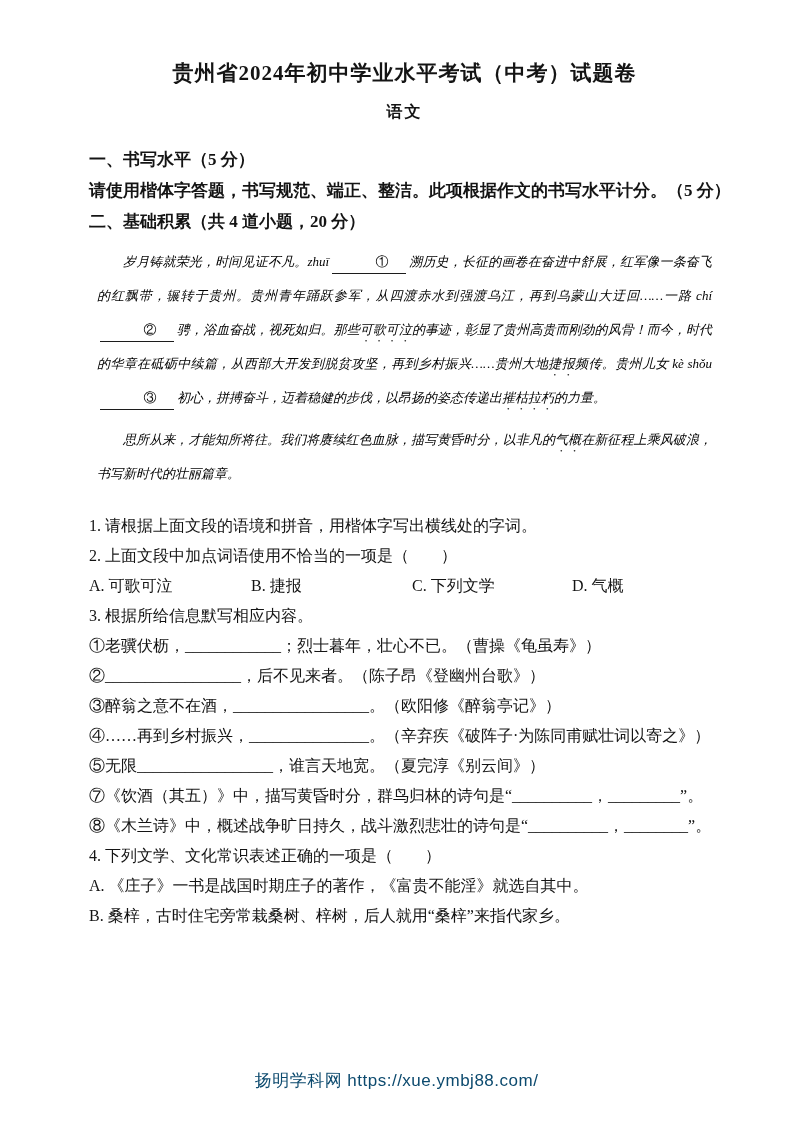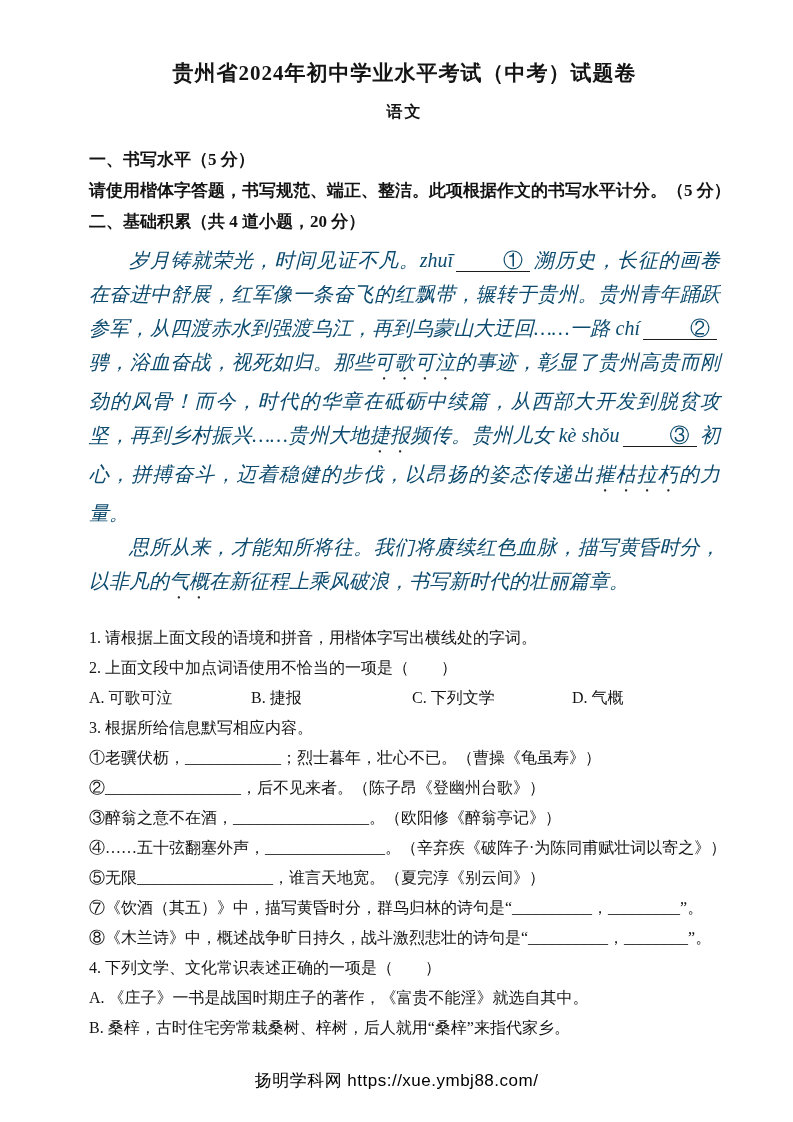--- a/index.html
+++ b/index.html
@@ -32,28 +32,28 @@
     letter-spacing: 2px;
   }
   .bold-line {
     font-size: 17px;
     font-weight: 700;
     line-height: 31px;
     white-space: nowrap;
   }
   .passage { margin-top: 6px; }
   .passage p {
-    margin: 0;
-    font-size: 20px;
+    margin: 8px;
+    font-size: 13px;
     line-height: 34px;
     text-indent: 2em;
     text-align: justify;
     font-style: italic;
     font-family: "Liberation Serif", "DejaVu Serif", serif;
-    color: #0c4a6e;
+    color: #000000;
   }
   .pinyin-blank {
     display: inline-block;
     width: 74px;
     border-bottom: 1.5px solid #1c1c1c;
     text-align: center;
     font-style: normal;
     line-height: 22px;
     margin: 0 3px;
   }
@@ -76,21 +76,21 @@
     line-height: 30px;
   }
   .watermark {
     position: absolute;
     left: 0;
     right: 0;
     bottom: 30px;
     text-align: center;
     font-family: "Liberation Sans", "DejaVu Sans", sans-serif;
     font-size: 17px;
-    color: #000000;
+    color: #0c4a6e;
     letter-spacing: 0.5px;
   }
 </style>
 </head>
 <body>
 
 <div class="page">
 
   <h1 class="exam-title">贵州省2024年初中学业水平考试（中考）试题卷</h1>
   <h2 class="exam-subject">语文</h2>
@@ -118,21 +118,21 @@
       <span>A. 可歌可泣</span>
       <span>B. 捷报</span>
       <span>C. 下列文学</span>
       <span>D. 气概</span>
     </div>
 
     <div class="q-line">3. 根据所给信息默写相应内容。</div>
     <div class="q-line">①老骥伏枥，____________；烈士暮年，壮心不已。（曹操《龟虽寿》）</div>
     <div class="q-line">②_________________，后不见来者。（陈子昂《登幽州台歌》）</div>
     <div class="q-line">③醉翁之意不在酒，_________________。（欧阳修《醉翁亭记》）</div>
-    <div class="q-line">④……五十弦翻塞外声，_______________。（辛弃疾《破阵子·为陈同甫赋壮词以寄之》）</div>
+    <div class="q-line">④……再到乡村振兴，_______________。（辛弃疾《破阵子·为陈同甫赋壮词以寄之》）</div>
     <div class="q-line">⑤无限_________________，谁言天地宽。（夏完淳《别云间》）</div>
     <div class="q-line">⑦《饮酒（其五）》中，描写黄昏时分，群鸟归林的诗句是“__________，_________”。</div>
     <div class="q-line">⑧《木兰诗》中，概述战争旷日持久，战斗激烈悲壮的诗句是“__________，________”。</div>
 
     <div class="q-line">4. 下列文学、文化常识表述正确的一项是（　　）</div>
     <div class="q-line">A. 《庄子》一书是战国时期庄子的著作，《富贵不能淫》就选自其中。</div>
     <div class="q-line">B. 桑梓，古时住宅旁常栽桑树、梓树，后人就用“桑梓”来指代家乡。</div>
   </div>
 
   <div class="watermark">扬明学科网 https://xue.ymbj88.com/</div>

